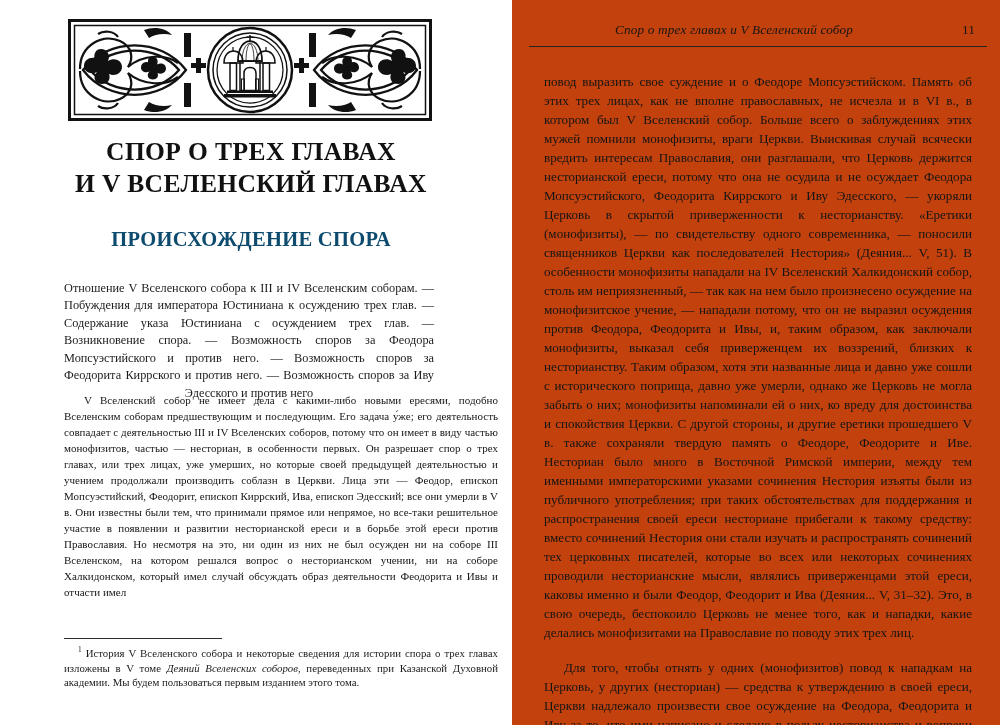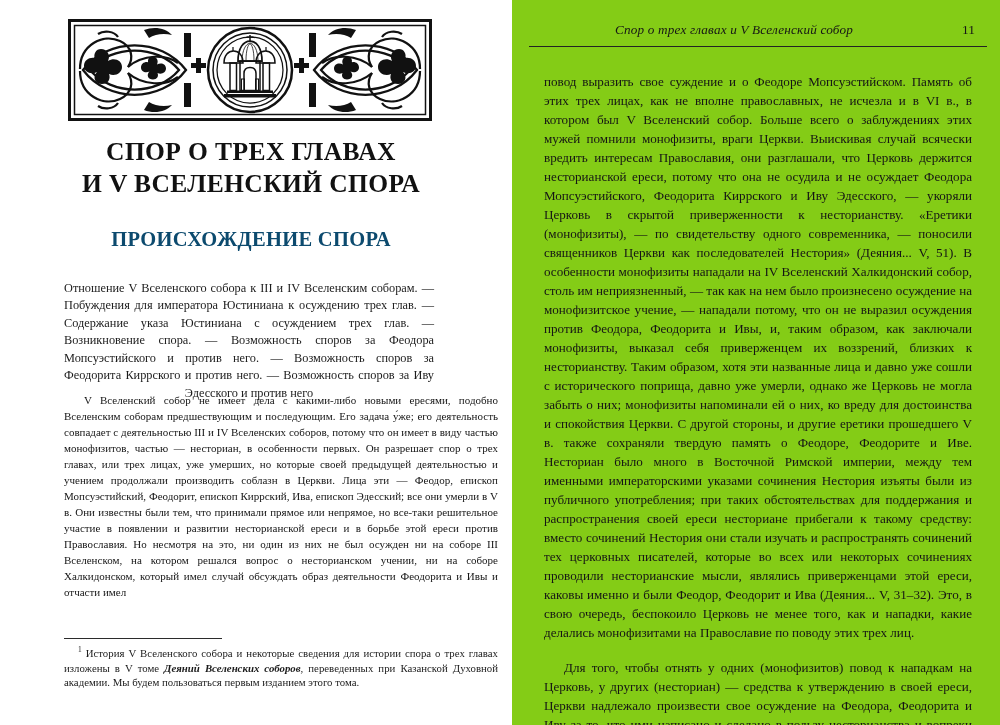--- a/index.html
+++ b/index.html
@@ -113,30 +113,30 @@
     font-size: 10.8px;
     line-height: 1.36;
     text-align: justify;
     color: #1b1b1b;
     text-indent: 14px;
   }
   .footnote-text sup {
     font-size: 7.4px;
     vertical-align: 5px;
   }
-  .it { font-style: italic; font-weight: bold; }
+  .it { font-style: italic; }
 
   
   .page-right {
     position: absolute;
     left: 512px;
     top: 0;
     width: 488px;
     height: 725px;
-    background: #84cc16;
+    background: #c2410c;
     overflow: hidden;
   }
 
   .runhead {
     position: absolute;
     left: 17px;
     top: 22px;
     width: 458px;
     height: 22px;
   }
@@ -267,21 +267,21 @@
           <path d="M352 143 l0 -34 c0 -8 5 -12 12 -12 c7 0 12 4 12 12 l0 34" fill="none" stroke="#111" stroke-width="3"></path>
 
           <rect x="347" y="120" width="6" height="23" fill="none" stroke="#111" stroke-width="2"></rect>
           <rect x="375" y="120" width="6" height="23" fill="none" stroke="#111" stroke-width="2"></rect>
         </g>
       </svg>
     </div>
 
     <div class="chapter-title">
       <span>СПОР О ТРЕХ ГЛАВАХ</span>
-      <span class="line2">И V ВСЕЛЕНСКИЙ СПОРА</span>
+      <span class="line2">И V ВСЕЛЕНСКИЙ ГЛАВАХ</span>
     </div>
 
     <div class="section-title">ПРОИСХОЖДЕНИЕ СПОРА</div>
 
     <div class="argument">Отношение V Вселенского собора к III и IV Вселенским соборам. — Побуждения для императора Юстиниана к осуждению трех глав. — Содержание указа Юстиниана с осуждением трех глав. — Возникновение спора. — Возможность споров за Феодора Мопсуэстийского и против него. — Возможность споров за Феодорита Киррского и против него. —  Возможность споров за Иву Эдесского и против него</div>
 
     <div class="body-left">
       <p><span>V Вселенский собор не имеет дела с какими-либо новыми ересями, подобно Вселенским соборам предшествующим и последующим. Его задача у́же; его деятельность совпадает с деятельностью III и IV Вселенских соборов, потому что он имеет в виду частью монофизитов, частью — несториан, в особенности первых. Он разрешает спор о трех главах, или трех лицах, уже умерших, но которые своей предыдущей деятельностью и учением продолжали производить соблазн в Церкви. Лица эти — Феодор, епископ Мопсуэстийский, Феодорит, епископ Киррский, Ива, епископ Эдесский; все они умерли в V в. Они известны были тем, что принимали прямое или непрямое, но все-таки решительное участие в появлении и развитии несторианской ереси и в борьбе этой ереси против Православия. Но несмотря на это, ни один из них не был осужден ни на соборе III Вселенском, на котором решался вопрос о несторианском учении, ни на соборе Халкидонском, который имел случай обсуждать образ деятельности Феодорита и Ивы и отчасти имел</span></p>
     </div>
 

